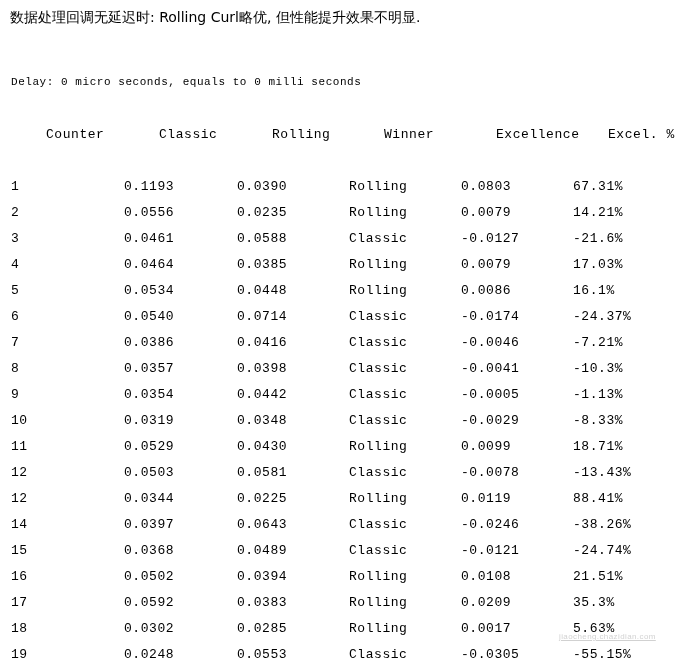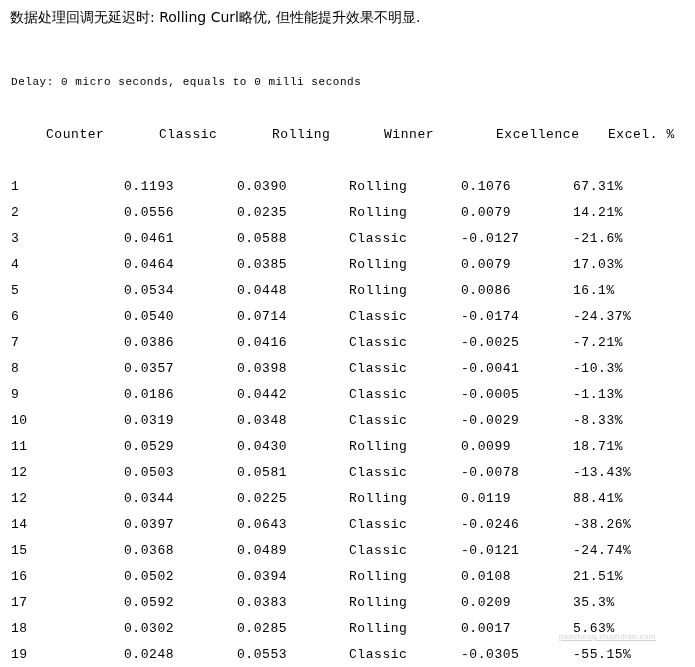--- a/index.html
+++ b/index.html
@@ -162,21 +162,21 @@
   <div class="rule" id="rule-3">
     
   </div>
 
   <div class="tbody" id="tbody">
       <div class="trow">
         <span class="cell c-counter">1</span>
         <span class="cell c-classic">0.1193</span>
         <span class="cell c-rolling">0.0390</span>
         <span class="cell c-winner">Rolling</span>
-        <span class="cell c-excellence">0.1076</span>
+        <span class="cell c-excellence">0.0803</span>
         <span class="cell c-percent">67.31%</span>
       </div>
       <div class="trow">
         <span class="cell c-counter">2</span>
         <span class="cell c-classic">0.0556</span>
         <span class="cell c-rolling">0.0235</span>
         <span class="cell c-winner">Rolling</span>
         <span class="cell c-excellence">0.0079</span>
         <span class="cell c-percent">14.21%</span>
       </div>
@@ -210,34 +210,34 @@
         <span class="cell c-rolling">0.0714</span>
         <span class="cell c-winner">Classic</span>
         <span class="cell c-excellence">-0.0174</span>
         <span class="cell c-percent">-24.37%</span>
       </div>
       <div class="trow">
         <span class="cell c-counter">7</span>
         <span class="cell c-classic">0.0386</span>
         <span class="cell c-rolling">0.0416</span>
         <span class="cell c-winner">Classic</span>
-        <span class="cell c-excellence">-0.0025</span>
+        <span class="cell c-excellence">-0.0046</span>
         <span class="cell c-percent">-7.21%</span>
       </div>
       <div class="trow">
         <span class="cell c-counter">8</span>
         <span class="cell c-classic">0.0357</span>
         <span class="cell c-rolling">0.0398</span>
         <span class="cell c-winner">Classic</span>
         <span class="cell c-excellence">-0.0041</span>
         <span class="cell c-percent">-10.3%</span>
       </div>
       <div class="trow">
         <span class="cell c-counter">9</span>
-        <span class="cell c-classic">0.0186</span>
+        <span class="cell c-classic">0.0354</span>
         <span class="cell c-rolling">0.0442</span>
         <span class="cell c-winner">Classic</span>
         <span class="cell c-excellence">-0.0005</span>
         <span class="cell c-percent">-1.13%</span>
       </div>
       <div class="trow">
         <span class="cell c-counter">10</span>
         <span class="cell c-classic">0.0319</span>
         <span class="cell c-rolling">0.0348</span>
         <span class="cell c-winner">Classic</span>

